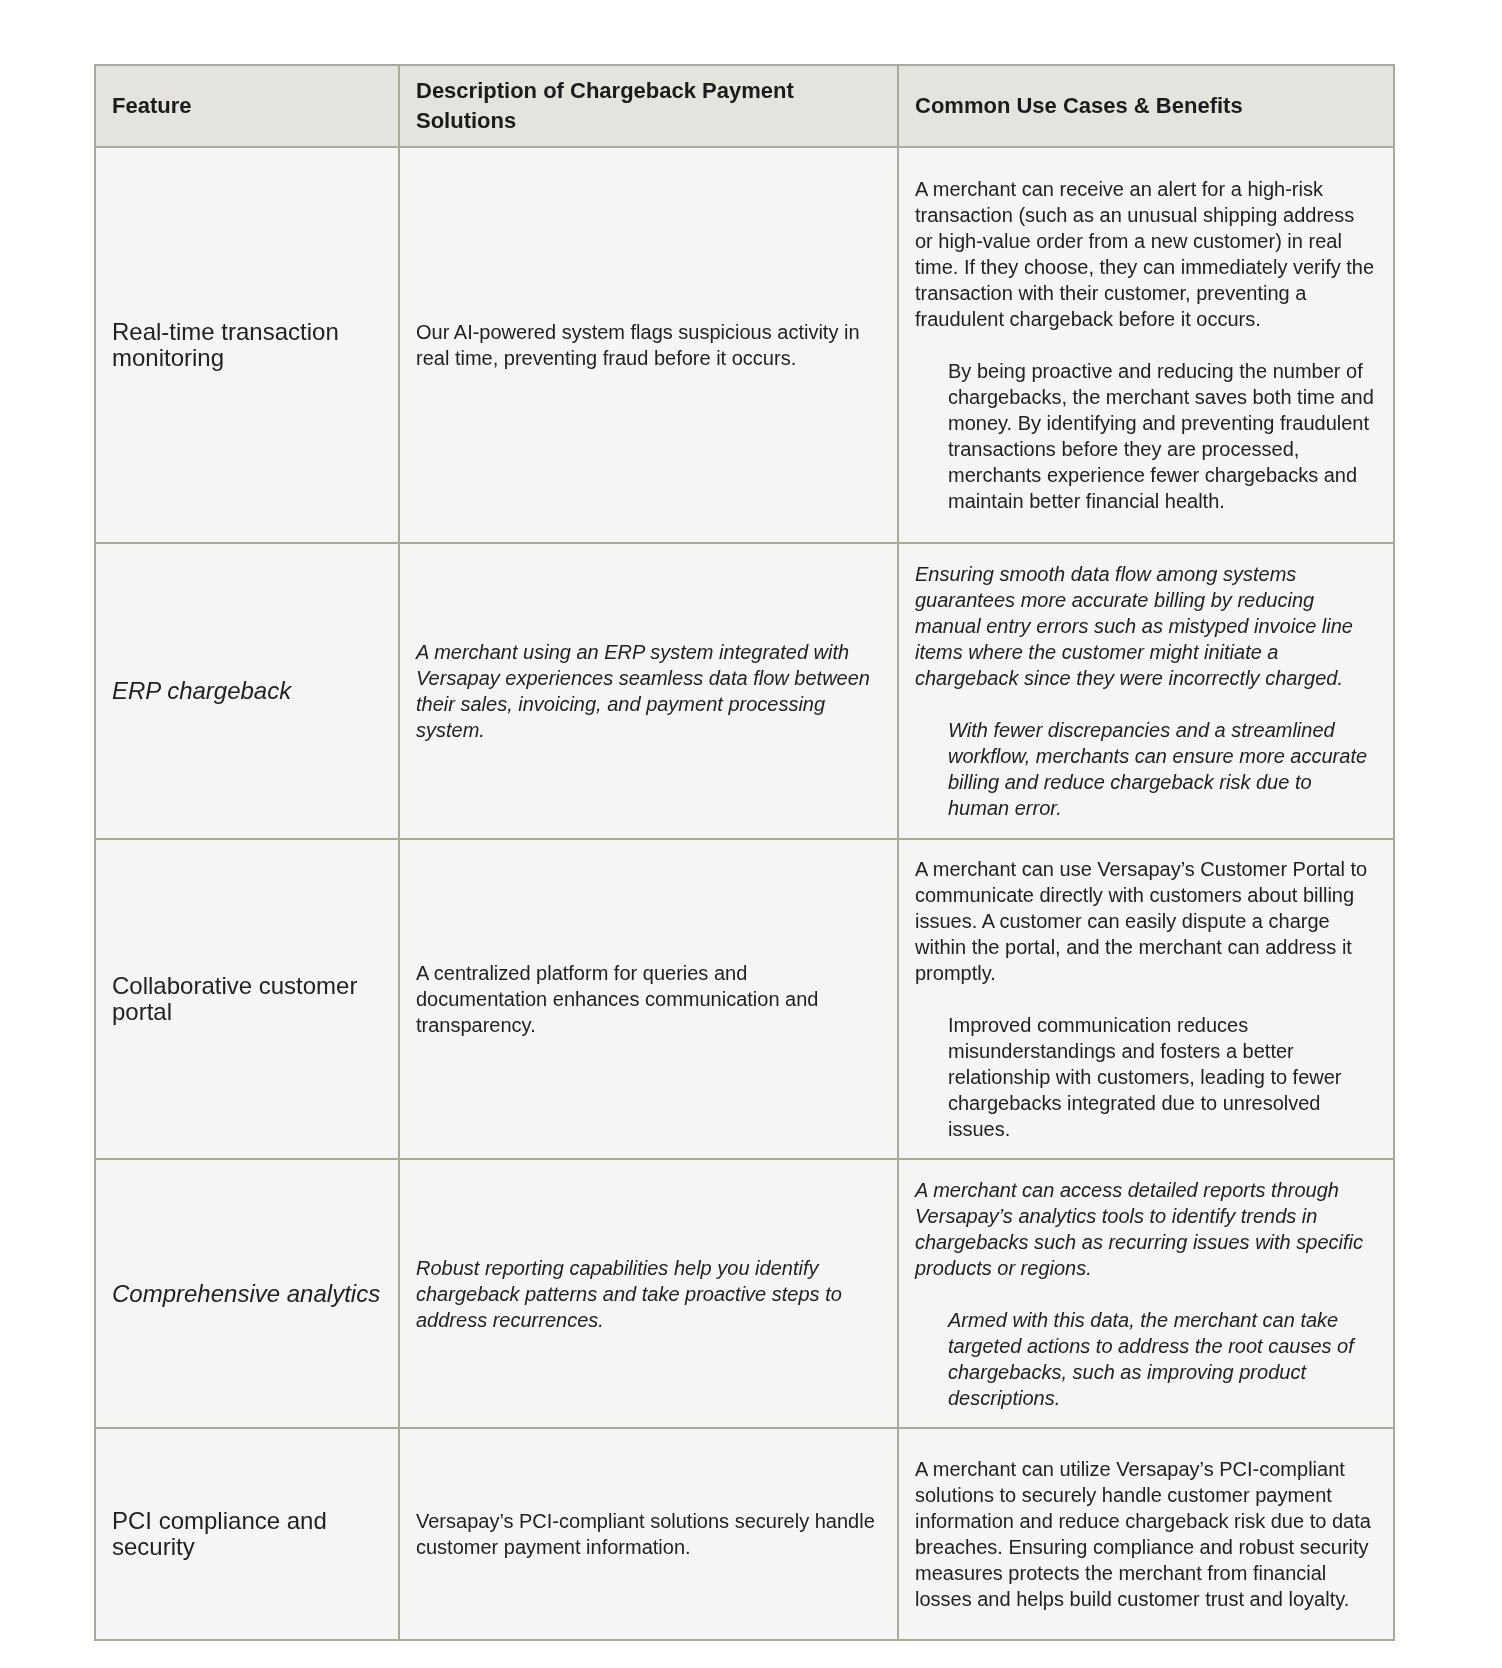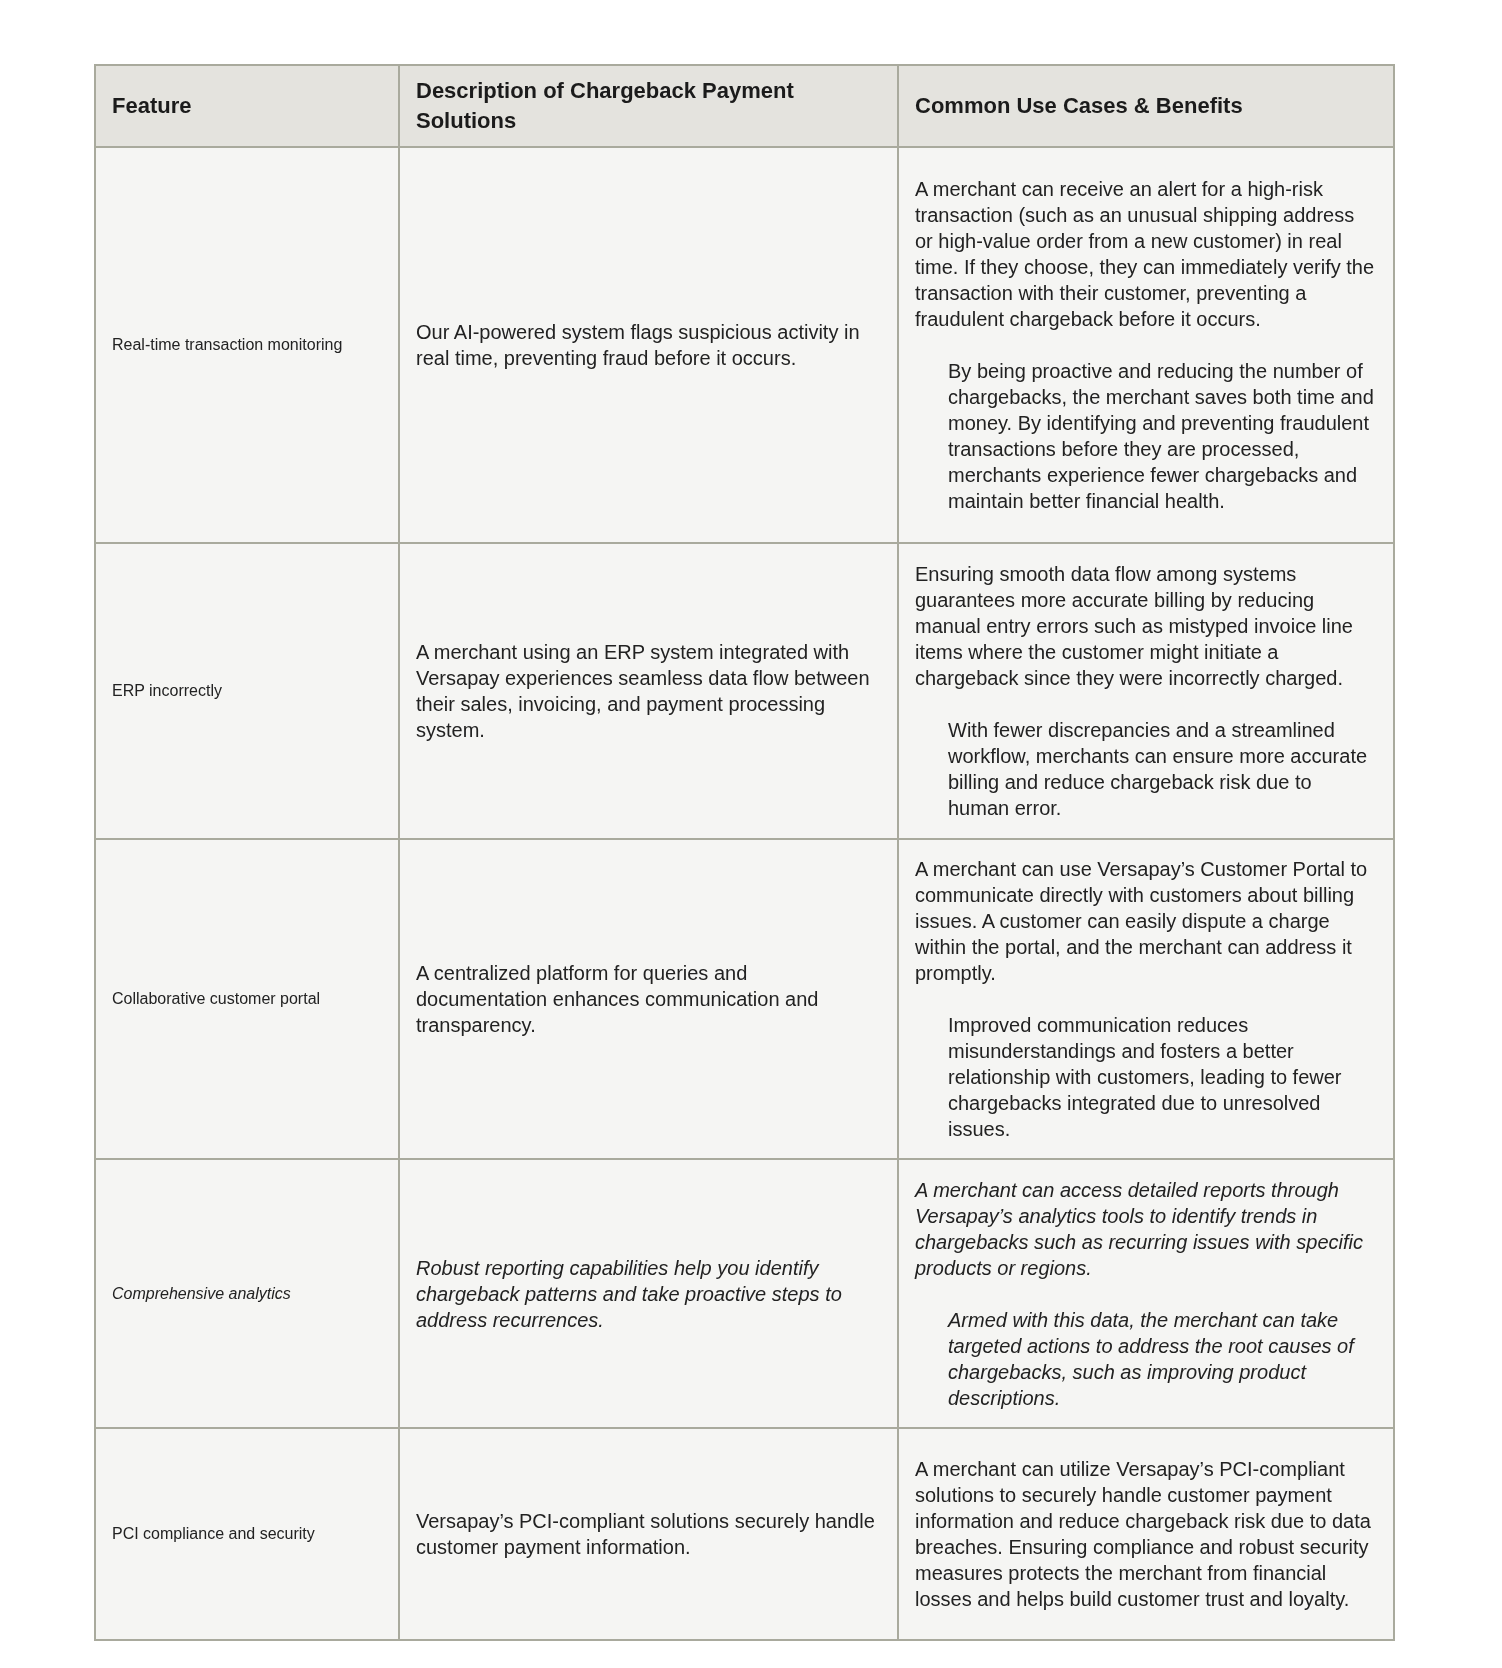--- a/index.html
+++ b/index.html
@@ -5,23 +5,23 @@
     html, body { margin: 0; padding: 0; background: #ffffff; }
     body { width: 1502px; height: 1668px; position: relative; font-family: "Liberation Sans", "DejaVu Sans", sans-serif; color: #1f1f1f; }
     .table-wrap { position: absolute; left: 94px; top: 64px; width: 1299px; }
     table { border-collapse: collapse; width: 100%; table-layout: fixed; }
     col.c1 { width: 304px; }
     col.c2 { width: 499px; }
     col.c3 { width: 496px; }
     th, td { border: 2px solid #a9aa9d; vertical-align: middle; text-align: left; }
     thead th { background: #e4e3de; font-weight: bold; font-size: 22px; line-height: 30px; padding: 10px 16px; height: 56px; color: #1b1b1b; }
     tbody td { background: #f5f5f3; font-size: 20px; line-height: 26px; padding: 16px 16px; color: #222222; }
-    tbody td.feature { font-size: 16px; }
+    tbody td.feature { font-size: 24px; }
     tr.r1 td { height: 362px; }
-    tr.r2 td { height: 262px; }
+    tr.r2 td { height: 262px; font-style: italic; }
     tr.r3 td { height: 261px; }
     tr.r4 td { height: 235px; font-style: italic; }
     tr.r5 td { height: 178px; }
     td.benefits p { margin: 0; }
     td.benefits p + p { margin-top: 26px; margin-left: 33px; }
   </style>
 </head>
 <body>
 
 <div class="table-wrap">
@@ -41,21 +41,21 @@
     <tbody>
       <tr class="r1">
         <td class="feature">Real-time transaction monitoring</td>
         <td>Our AI-powered system flags suspicious activity in real time, preventing fraud before it occurs.</td>
         <td class="benefits">
           <p>A merchant can receive an alert for a high-risk transaction (such as an unusual shipping address or high-value order from a new customer) in real time. If they choose, they can immediately verify the transaction with their customer, preventing a fraudulent chargeback before it occurs.</p>
           <p>By being proactive and reducing the number of chargebacks, the merchant saves both time and money. By identifying and preventing fraudulent transactions before they are processed, merchants experience fewer chargebacks and maintain better financial health.</p>
         </td>
       </tr>
       <tr class="r2">
-        <td class="feature">ERP incorrectly</td>
+        <td class="feature">ERP chargeback</td>
         <td>A merchant using an ERP system integrated with Versapay experiences seamless data flow between their sales, invoicing, and payment processing system.</td>
         <td class="benefits">
           <p>Ensuring smooth data flow among systems guarantees more accurate billing by reducing manual entry errors such as mistyped invoice line items where the customer might initiate a chargeback since they were incorrectly charged.</p>
           <p>With fewer discrepancies and a streamlined workflow, merchants can ensure more accurate billing and reduce chargeback risk due to human error.</p>
         </td>
       </tr>
       <tr class="r3">
         <td class="feature">Collaborative customer portal</td>
         <td>A centralized platform for queries and documentation enhances communication and transparency.</td>
         <td class="benefits">

